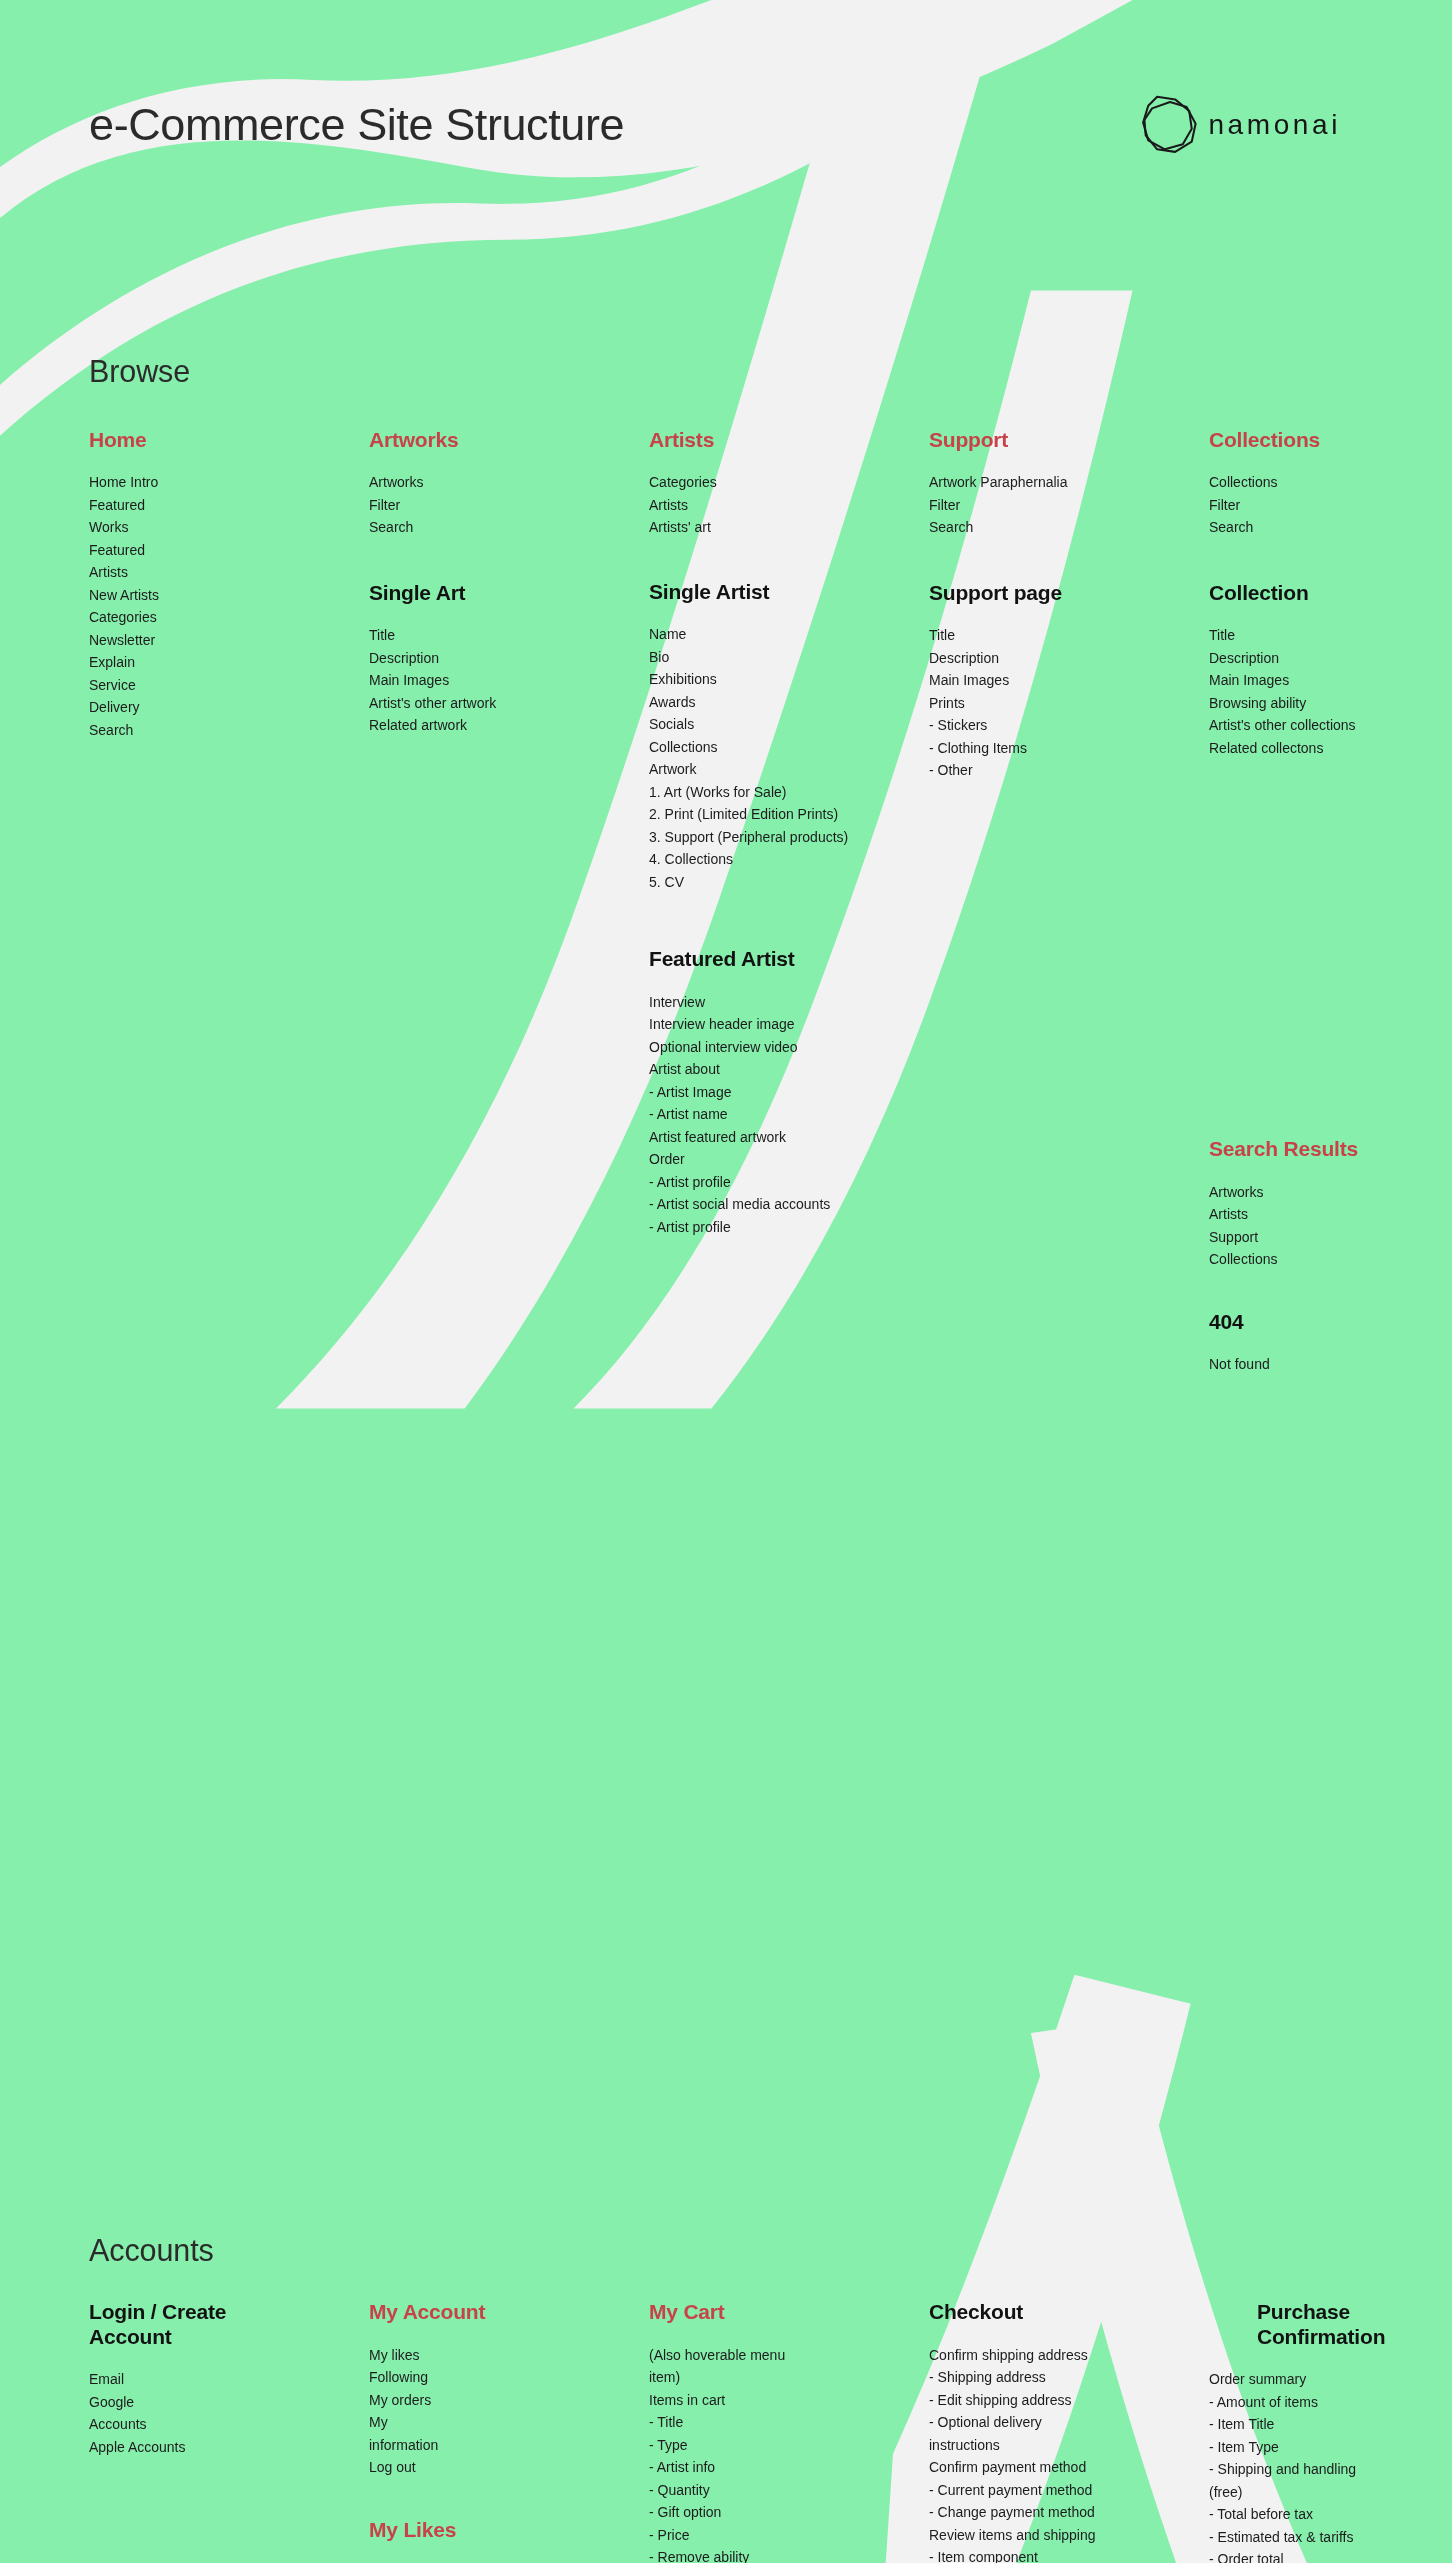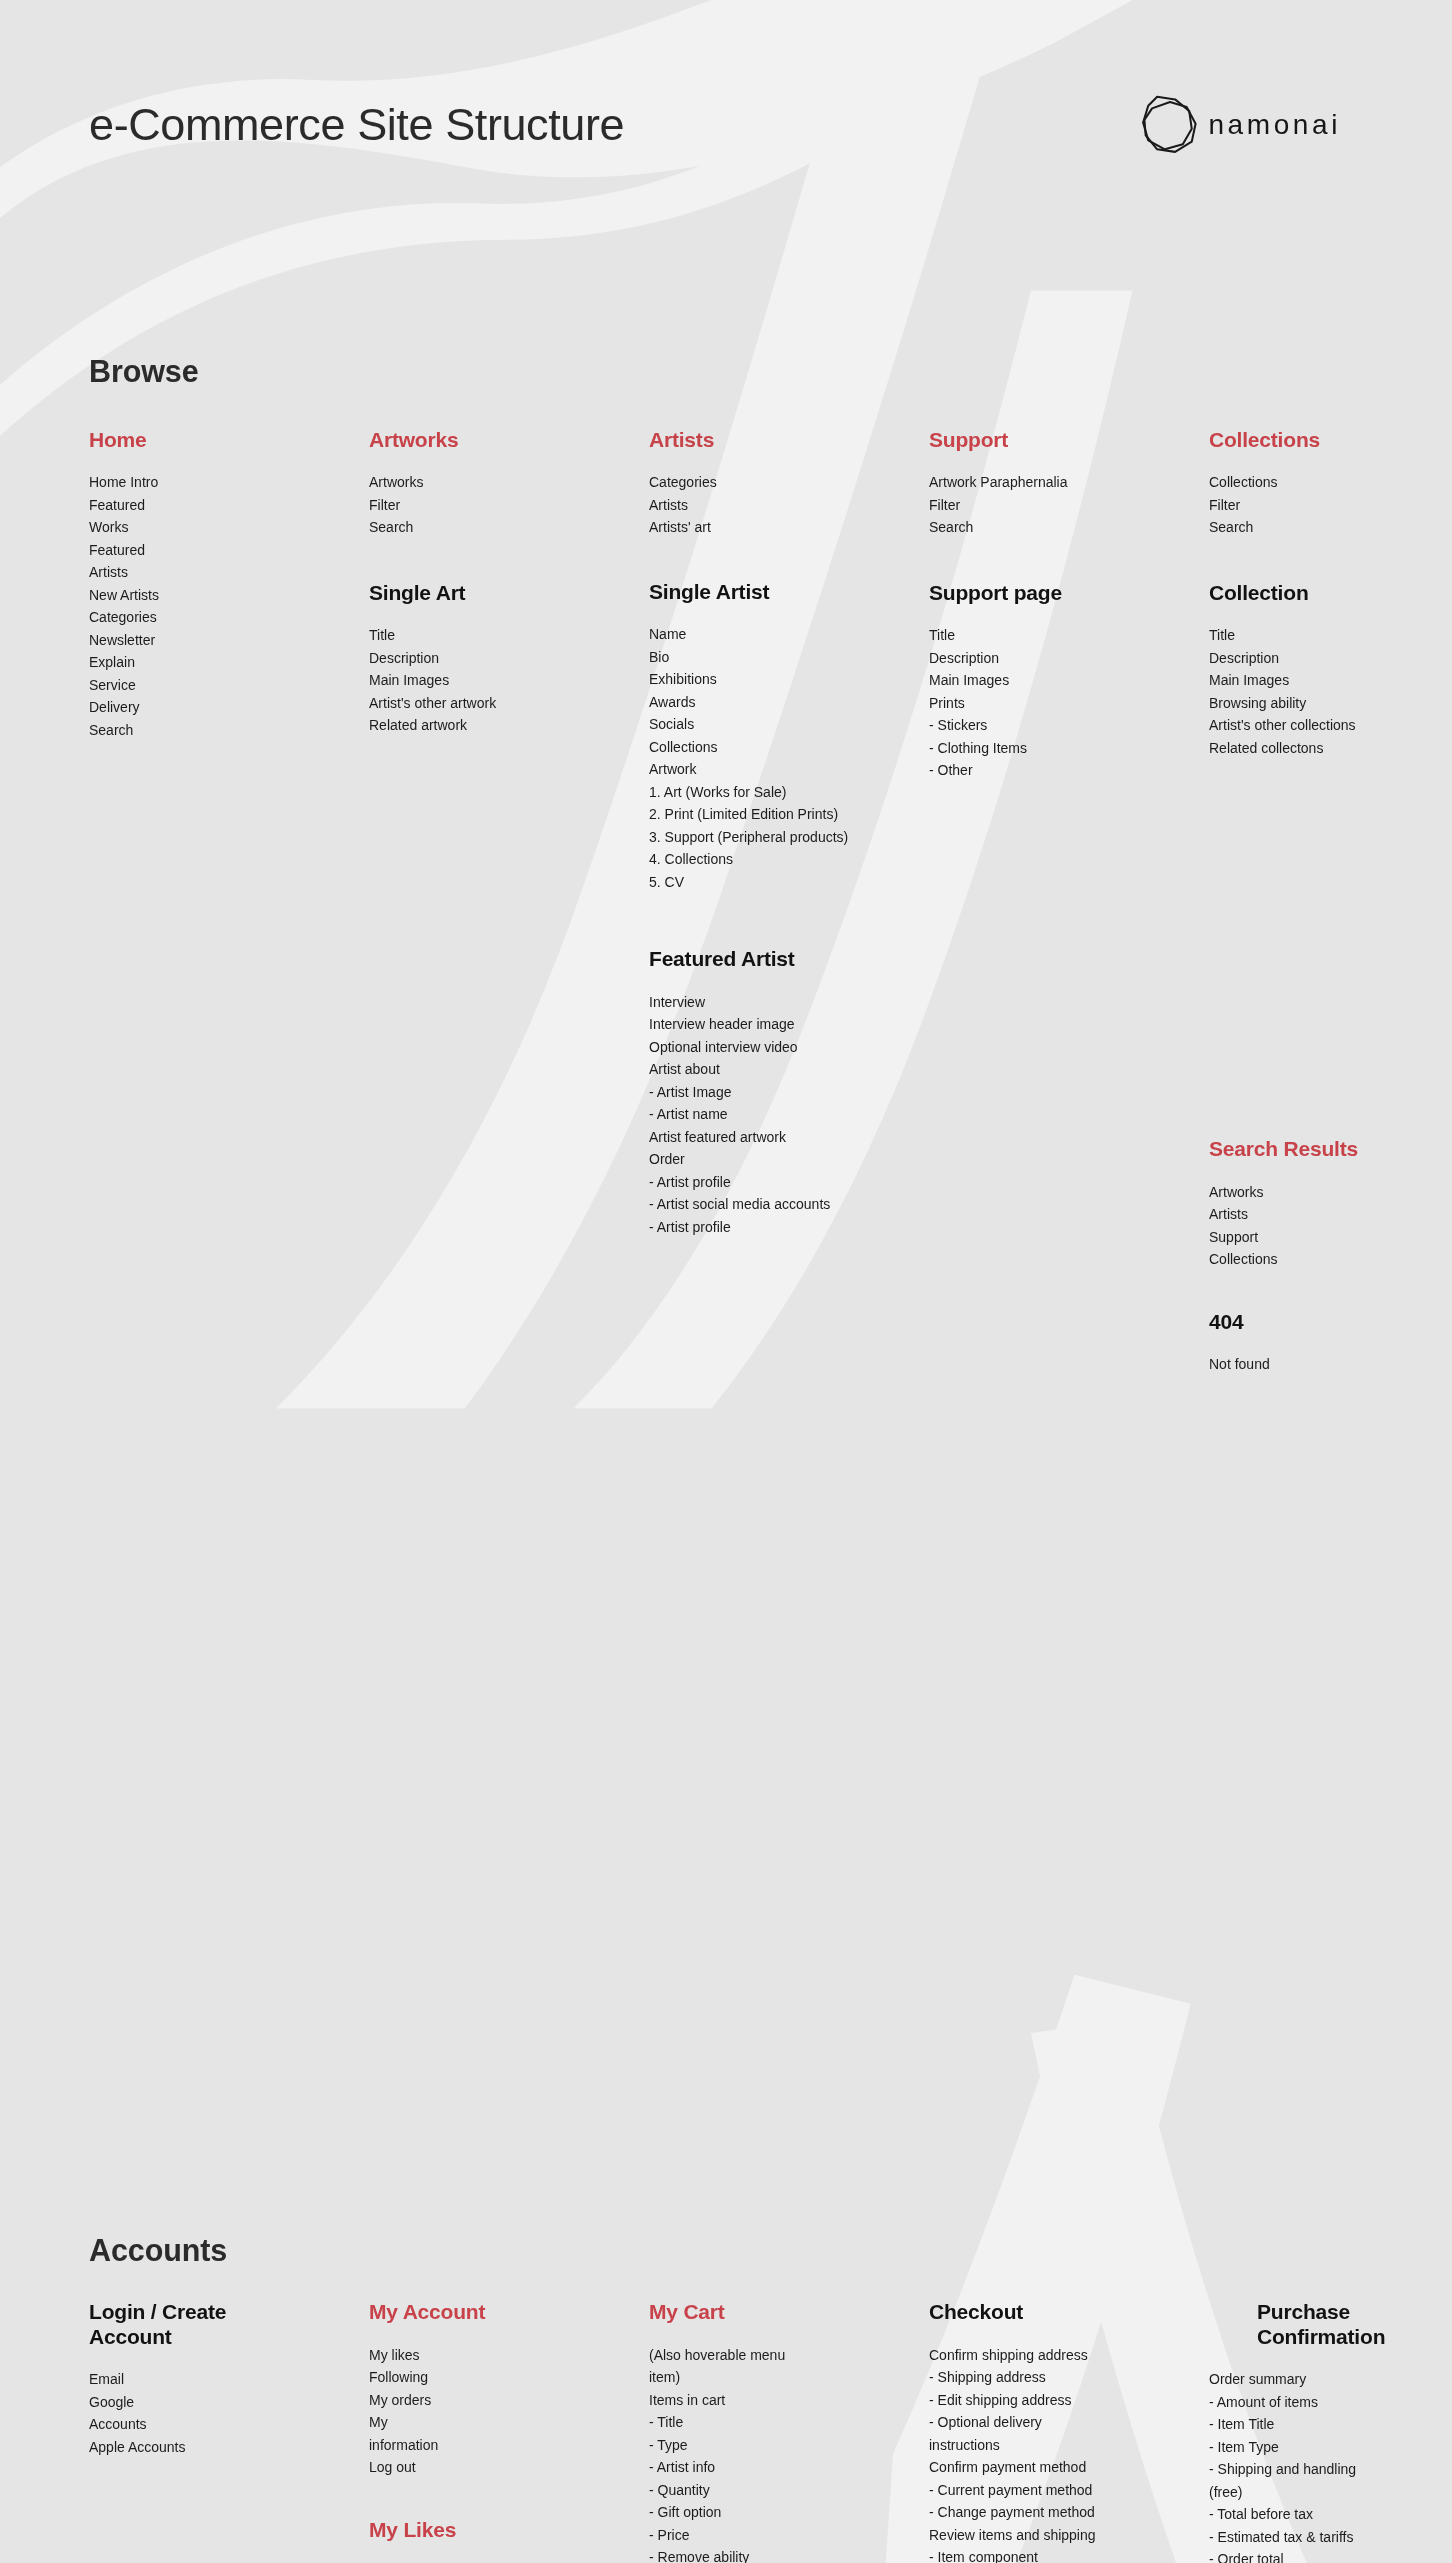--- a/index.html
+++ b/index.html
@@ -11,21 +11,21 @@
   body {
     font-family: "Liberation Sans", sans-serif;
     color: #1a1a1a;
     -webkit-font-smoothing: antialiased;
   }
   #page {
     position: relative;
     width: 1452px;
     height: 2563px;
     overflow: hidden;
-    background: #e5e5e5;
+    background: #86efac;
   }
 
   
   .bg-layer {
     position: absolute;
     inset: 0;
     z-index: 0;
     pointer-events: none;
   }
   .bg-layer svg { display: block; width: 1452px; height: 2563px; }
@@ -64,21 +64,21 @@
   .brand-name {
     font-size: 28px;
     letter-spacing: 3.6px;
     font-weight: 400;
     color: #161616;
   }
 
   
   .section-title {
     font-size: 30.5px;
-    font-weight: 700;
+    font-weight: 400;
     color: #2b2b2b;
     letter-spacing: -0.1px;
     margin: 0;
   }
   #browse-section { margin-top: 197px; }
   #accounts-section { margin-top: 858px; }
 
   
   .columns {
     display: grid;

